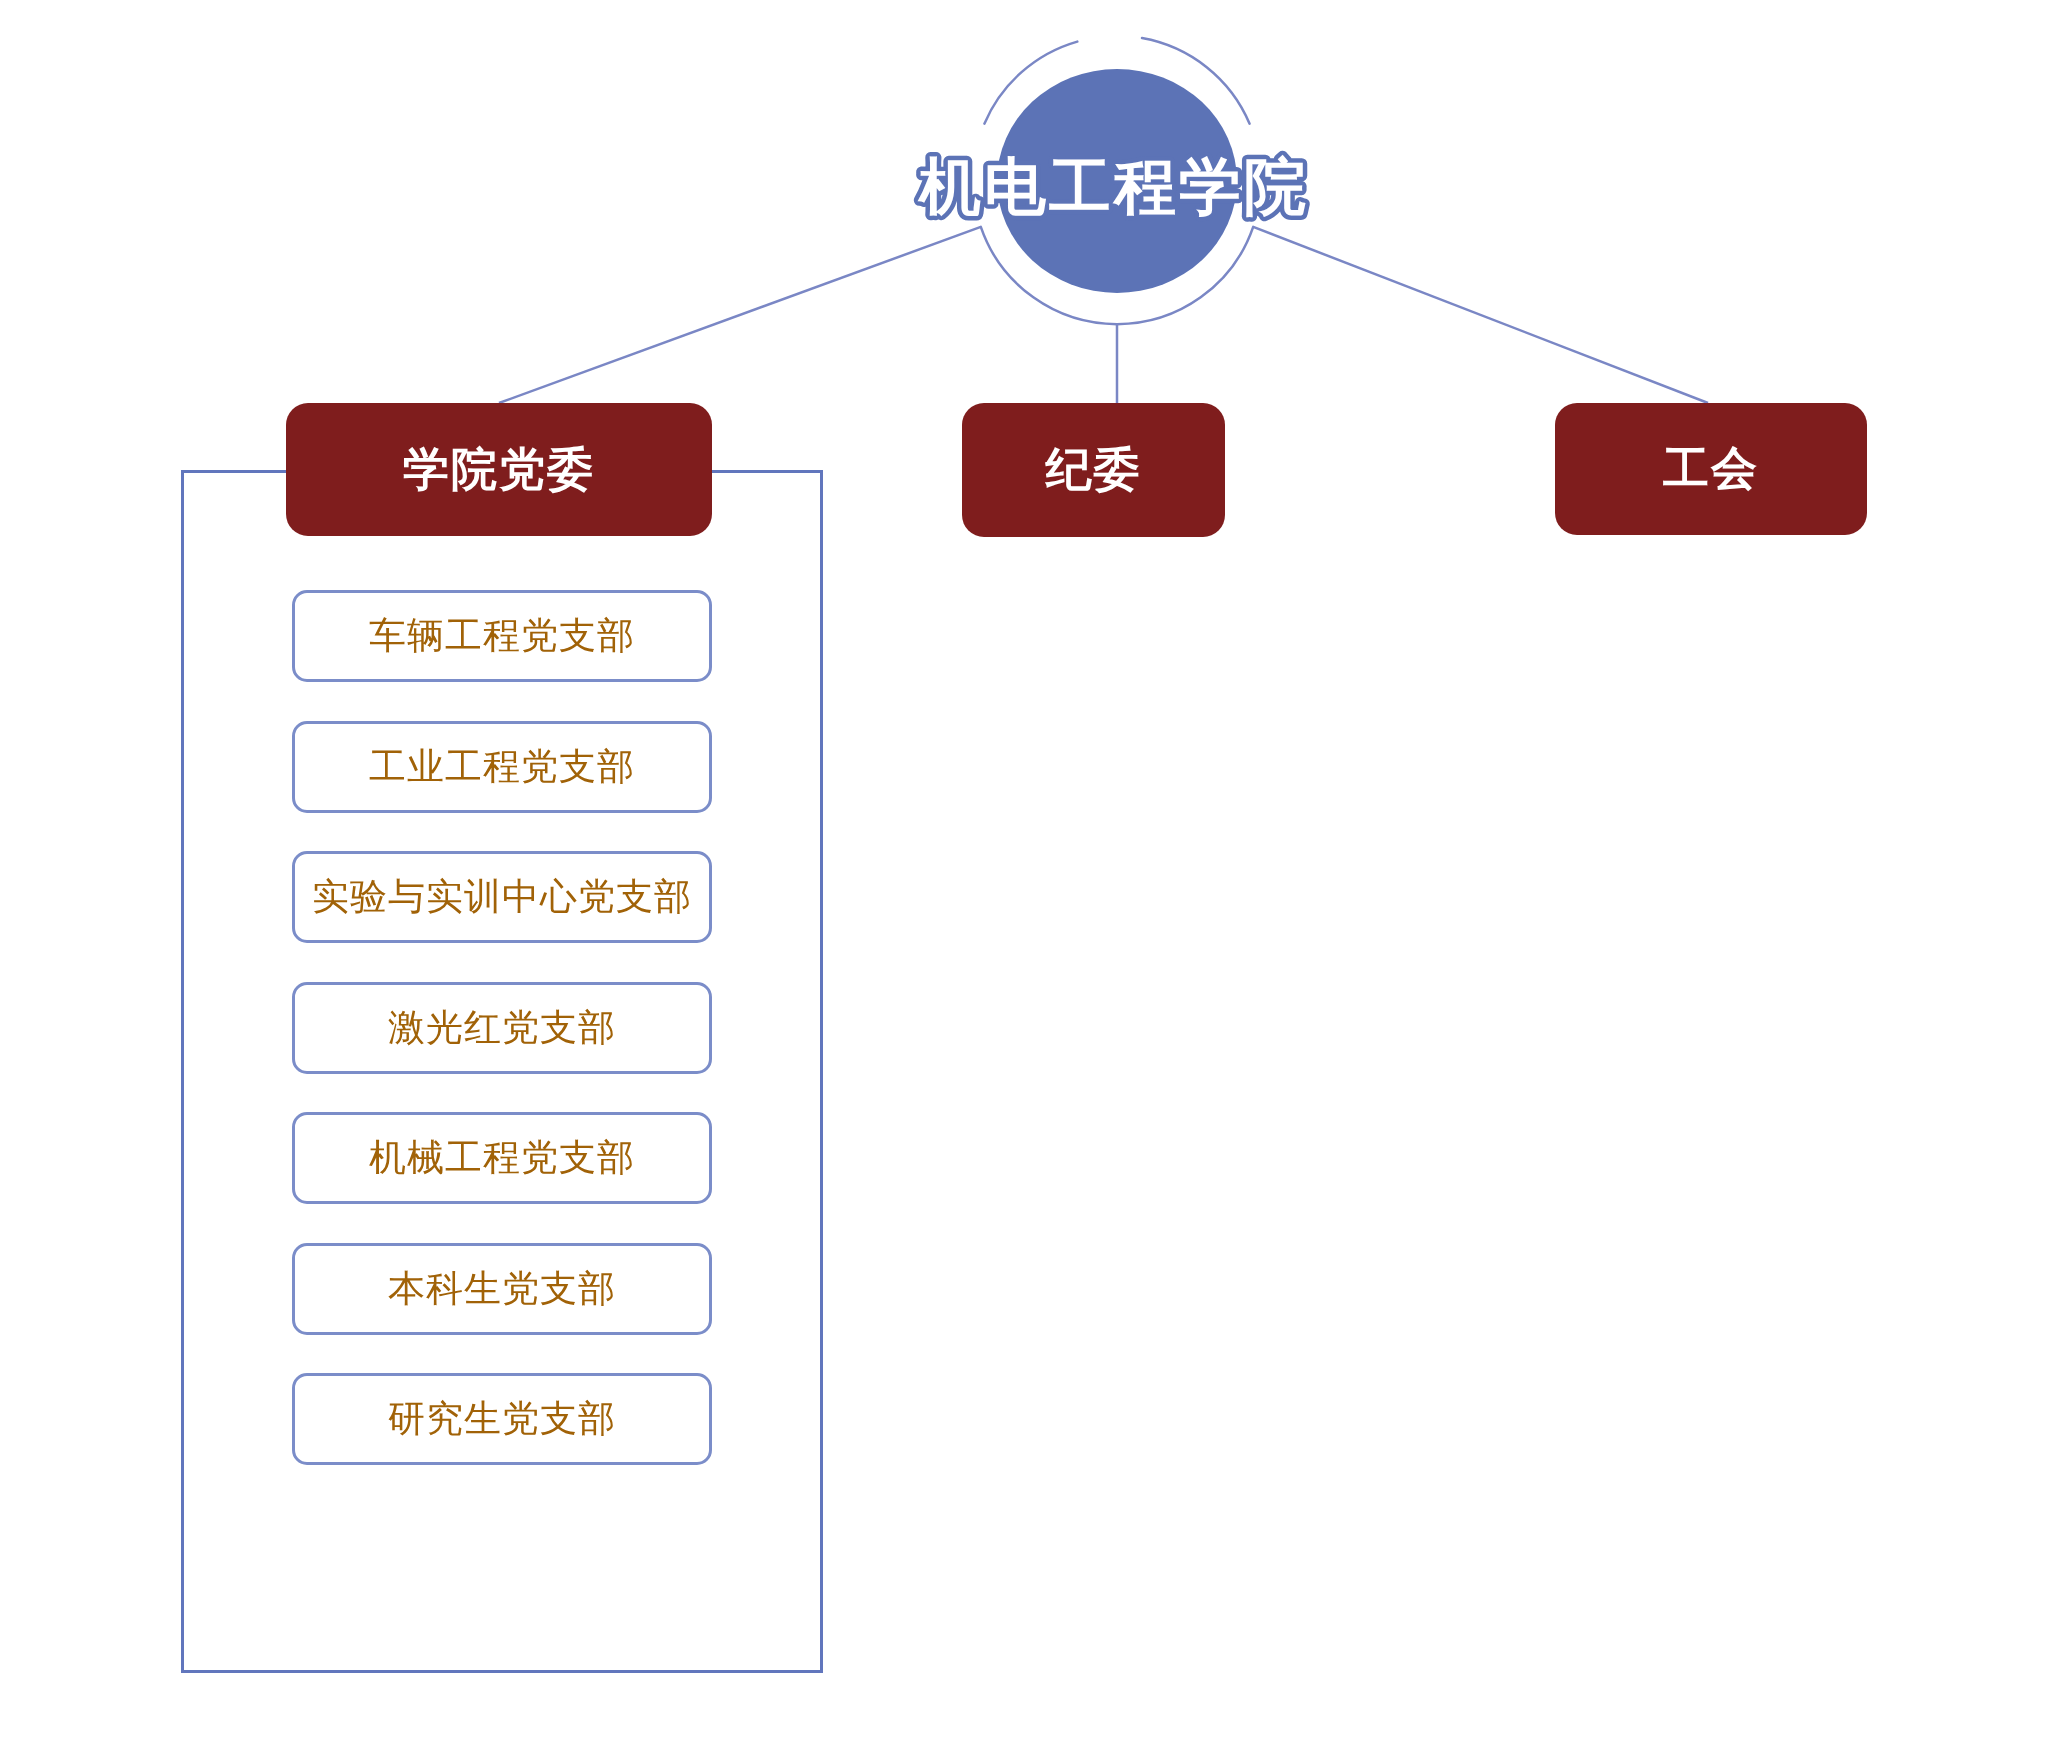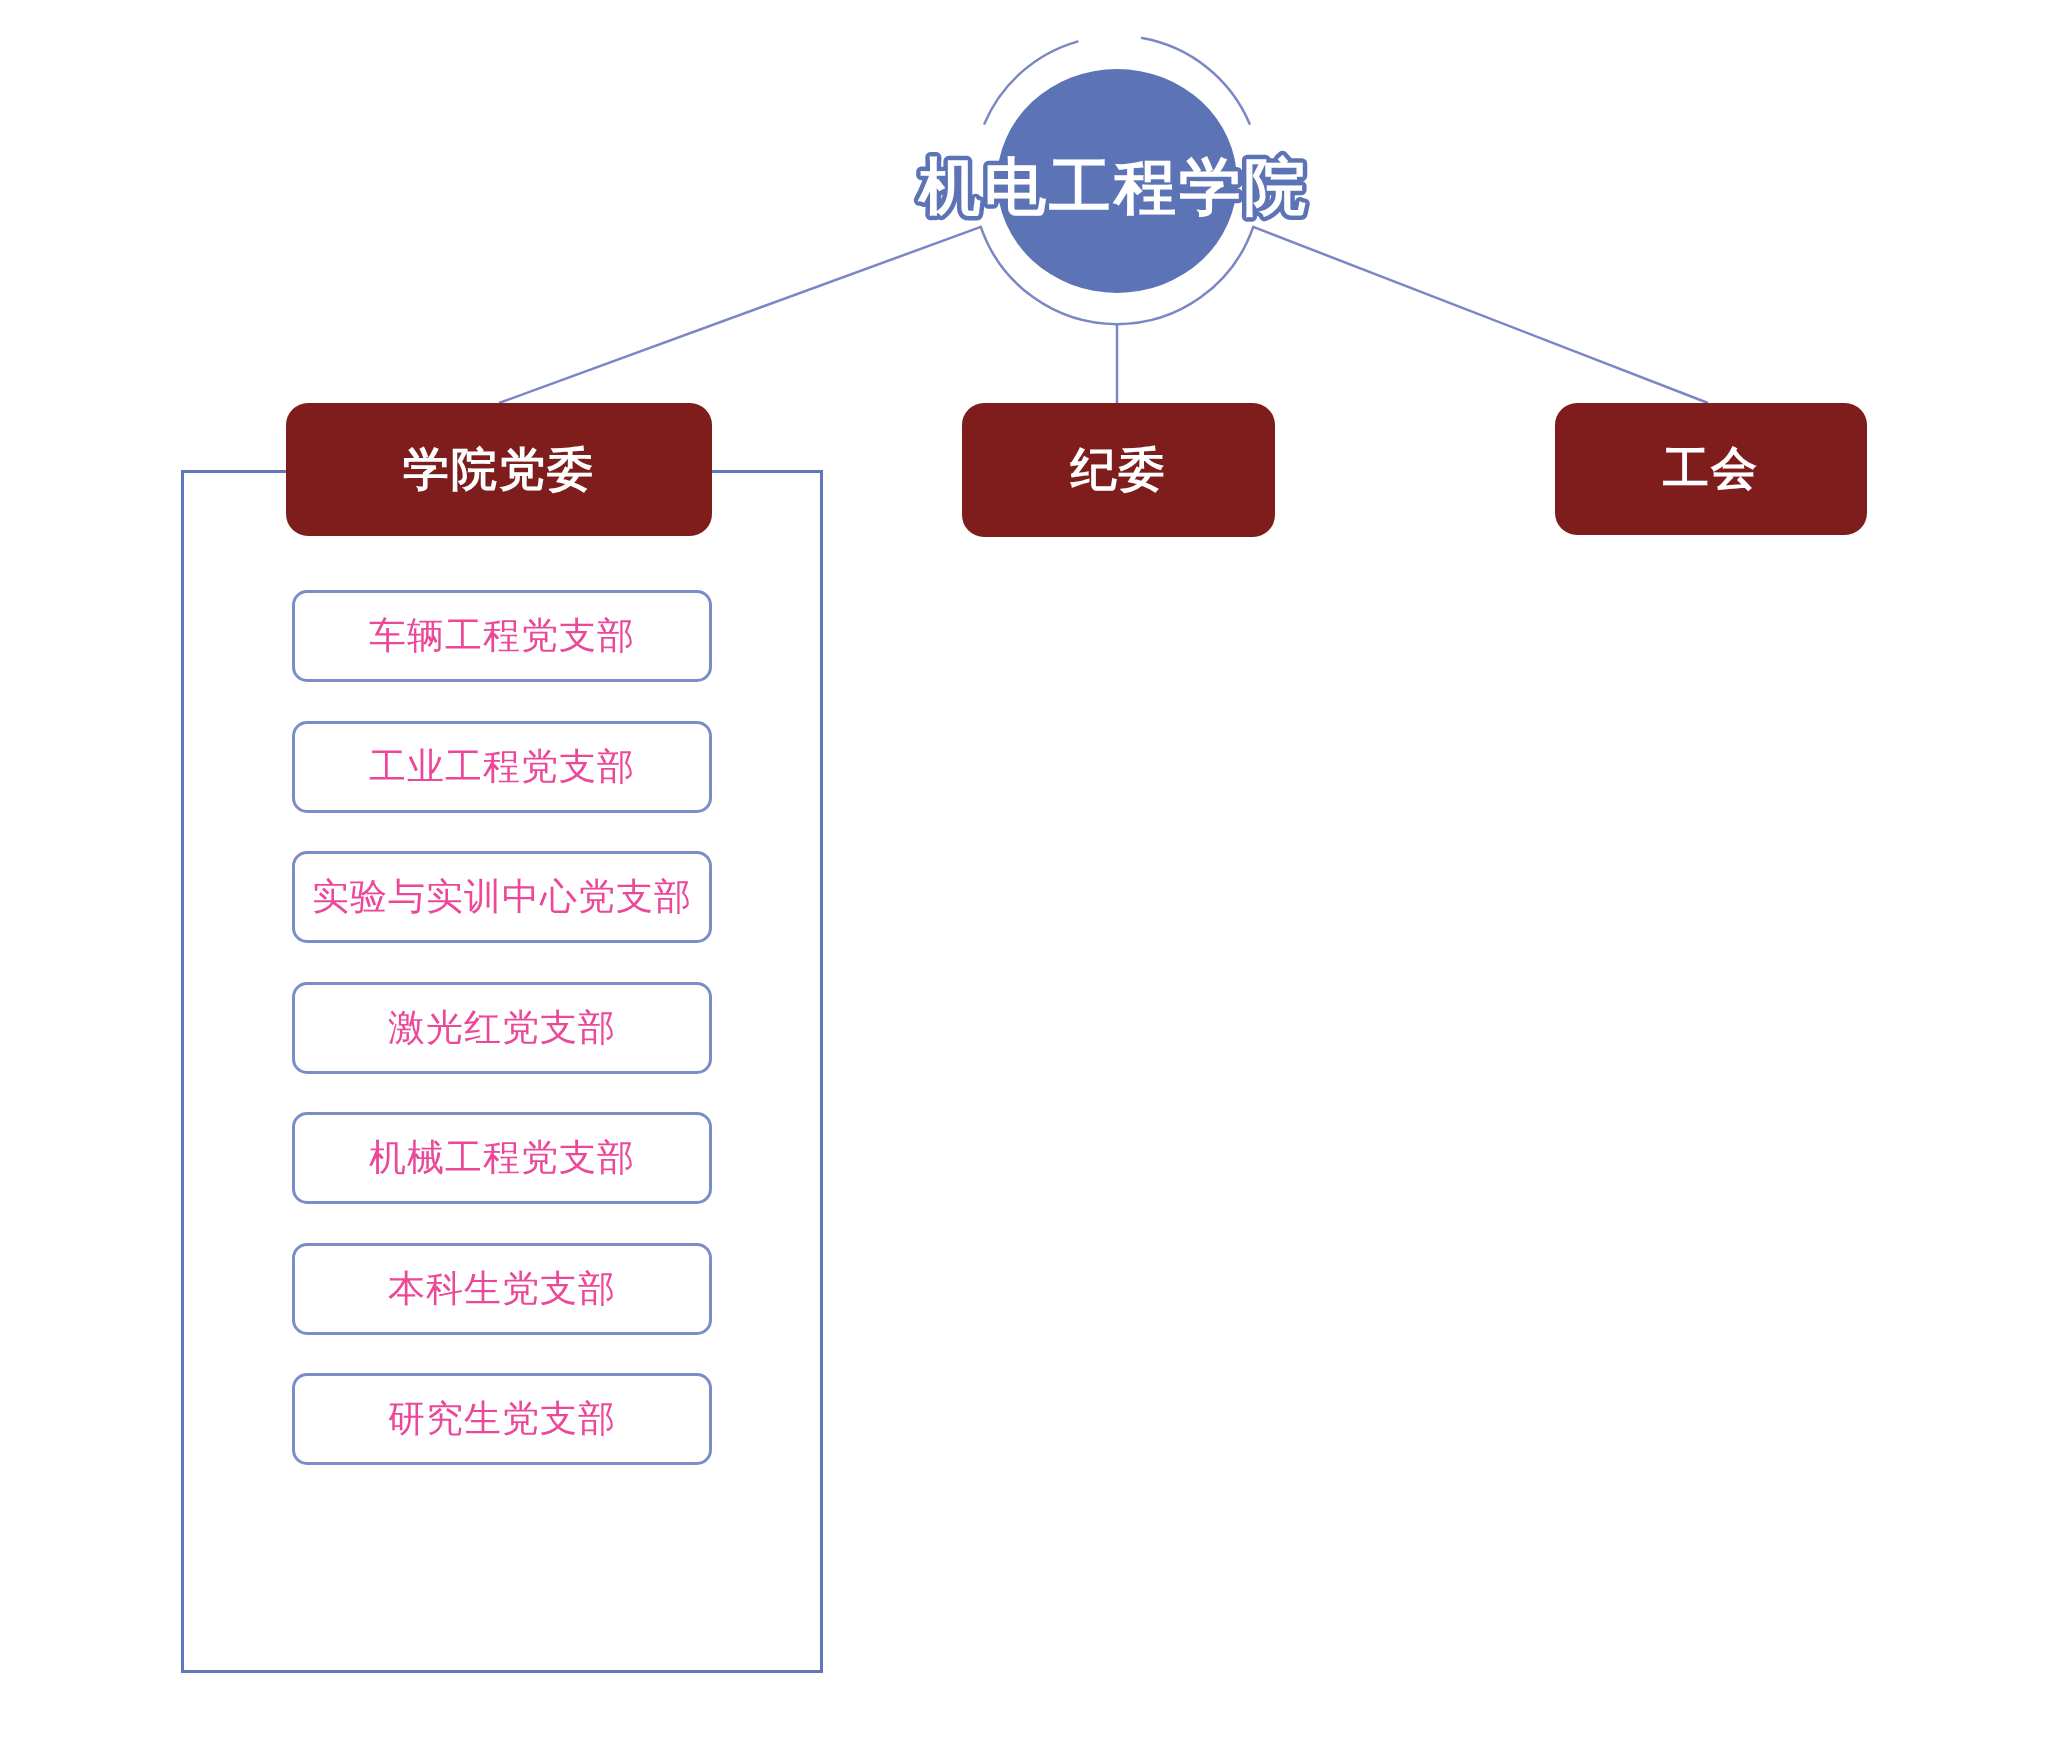--- a/index.html
+++ b/index.html
@@ -41,32 +41,32 @@
     color: #ffffff;
     font-weight: bold;
     font-size: 46px;
     display: flex;
     align-items: center;
     justify-content: center;
     letter-spacing: 2px;
     z-index: 2;
   }
   .branch-party      { left: 286px;  top: 403px; width: 426px; height: 133px; }
-  .branch-discipline { left: 962px;  top: 403px; width: 313px; height: 134px; }
+  .branch-discipline { left: 962px;  top: 403px; width: 263px; height: 134px; }
   .branch-union      { left: 1555px; top: 403px; width: 312px; height: 132px; }
   .party-item {
     position: absolute;
     left: 108px;
     width: 420px;
     height: 92px;
     box-sizing: border-box;
     background: #ffffff;
     border: 3px solid #7b8dc9;
     border-radius: 15px;
-    color: #ec4899;
+    color: #a16207;
     font-size: 37px;
     display: flex;
     align-items: center;
     justify-content: center;
     letter-spacing: 1px;
     z-index: 2;
   }
   .party-item:nth-of-type(1) { top: 117px; }
   .party-item:nth-of-type(2) { top: 248px; }
   .party-item:nth-of-type(3) { top: 378px; }

